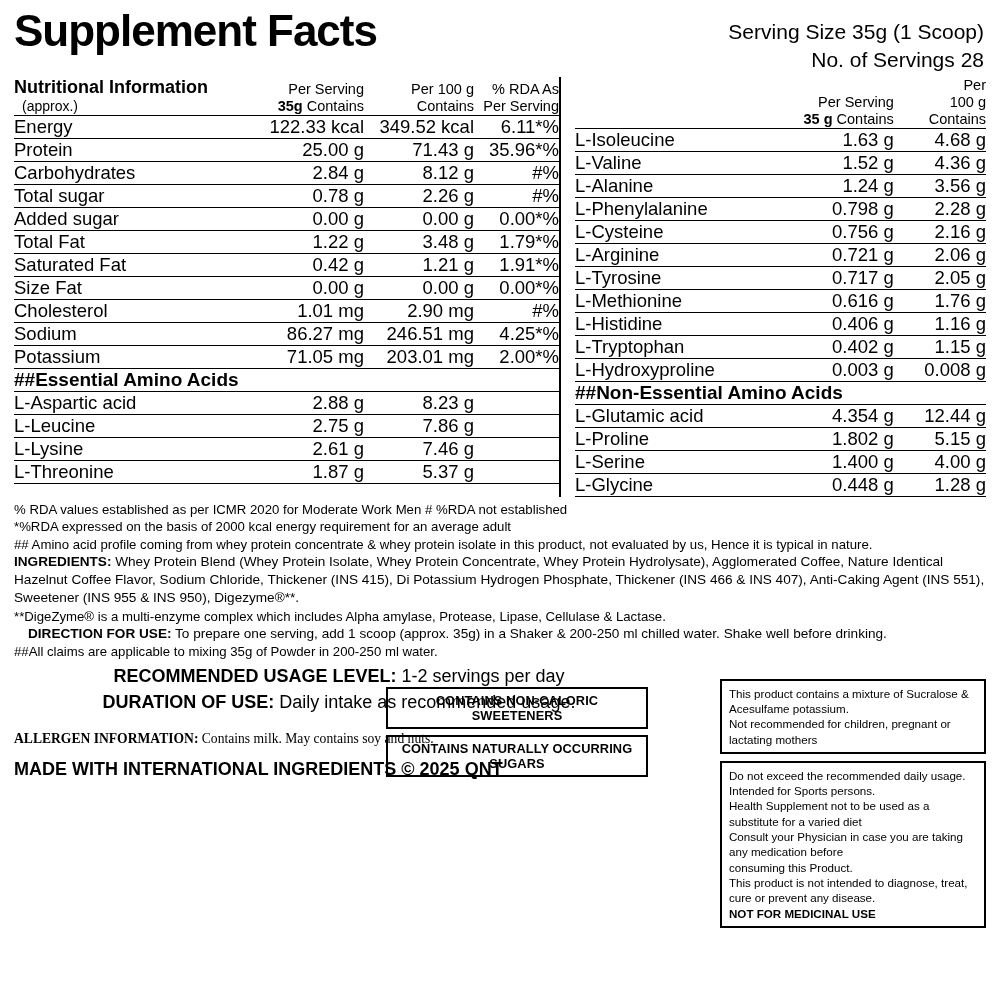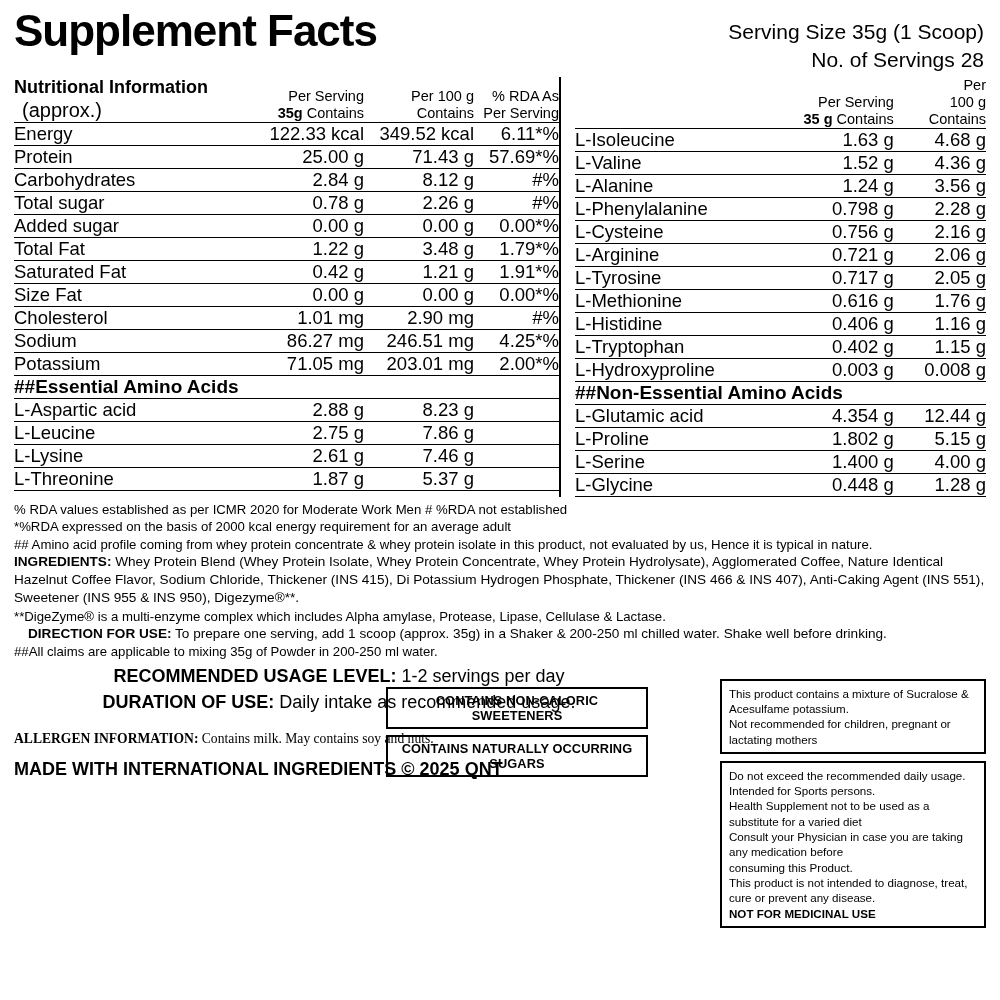--- a/index.html
+++ b/index.html
@@ -93,21 +93,21 @@
     vertical-align: bottom;
     padding-bottom: 4px;
   }
   .hdr-title {
     font-size: 18px;
     font-weight: bold;
     display: block;
     line-height: 1.2;
   }
   .hdr-sub {
-    font-size: 20px;
+    font-size: 14px;
     display: block;
     padding-left: 8px;
     line-height: 1.2;
   }
   .hdr-strong { font-weight: bold; }
 
   .section-head td {
     font-size: 19px;
     font-weight: bold;
     padding-top: 5px;
@@ -251,21 +251,21 @@
         <tr class="rowline">
           <td class="c-name">Energy</td>
           <td class="c-num">122.33 kcal</td>
           <td class="c-num">349.52 kcal</td>
           <td class="c-num">6.11*%</td>
         </tr>
         <tr class="rowline">
           <td class="c-name">Protein</td>
           <td class="c-num">25.00 g</td>
           <td class="c-num">71.43 g</td>
-          <td class="c-num">57.69*%</td>
+          <td class="c-num">35.96*%</td>
         </tr>
         <tr class="rowline">
           <td class="c-name">Carbohydrates</td>
           <td class="c-num">2.84 g</td>
           <td class="c-num">8.12 g</td>
           <td class="c-num">#%</td>
         </tr>
         <tr class="rowline">
           <td class="c-name">Total sugar</td>
           <td class="c-num">0.78 g</td>

